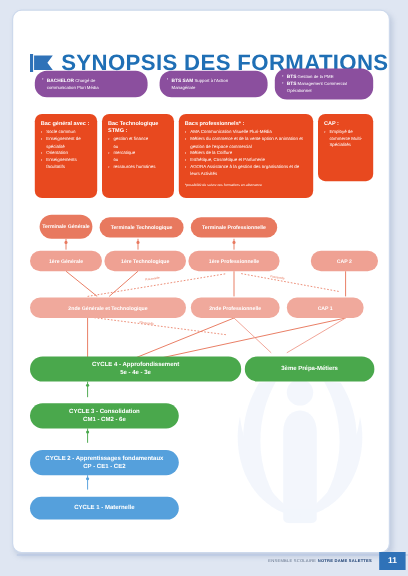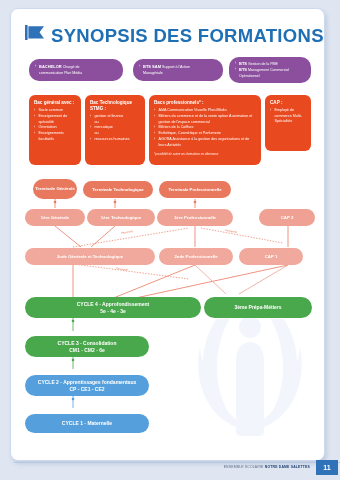--- a/index.html
+++ b/index.html
@@ -15,21 +15,21 @@
     border-radius:8px;
     box-shadow:2px 3px 4px rgba(120,140,175,.28);
     overflow:hidden;
   }
   
   .watermark{
     position:absolute;right:4px;bottom:24px;width:140px;height:125px;
     opacity:.5;pointer-events:none;
   }
   
-  .hdr{position:absolute;left:14px;top:16px;display:flex;align-items:flex-start;}
+  .hdr{position:absolute;left:14px;top:32px;display:flex;align-items:center;}
   .flag{width:20px;height:15px;margin-right:6px;}
   .hdr-title{
     font-size:18.5px;font-weight:bold;color:#1f6fb5;
     letter-spacing:.3px;white-space:nowrap;
   }
   
   .pill{
     position:absolute;box-sizing:border-box;
     display:flex;flex-direction:column;justify-content:center;
     color:#fff;border-radius:9px;

